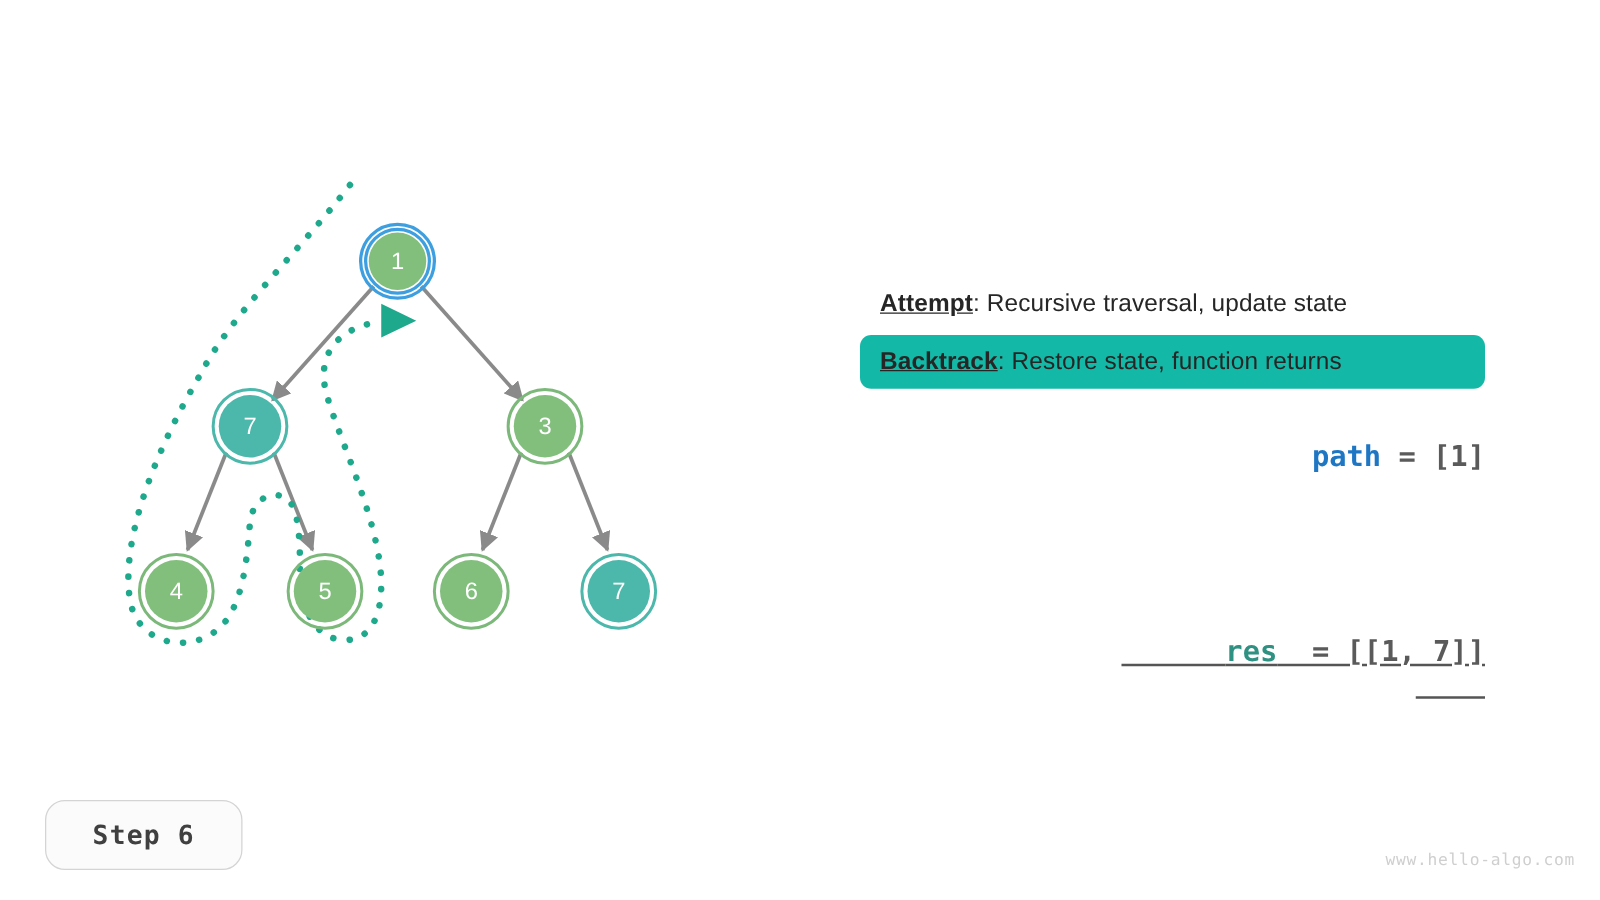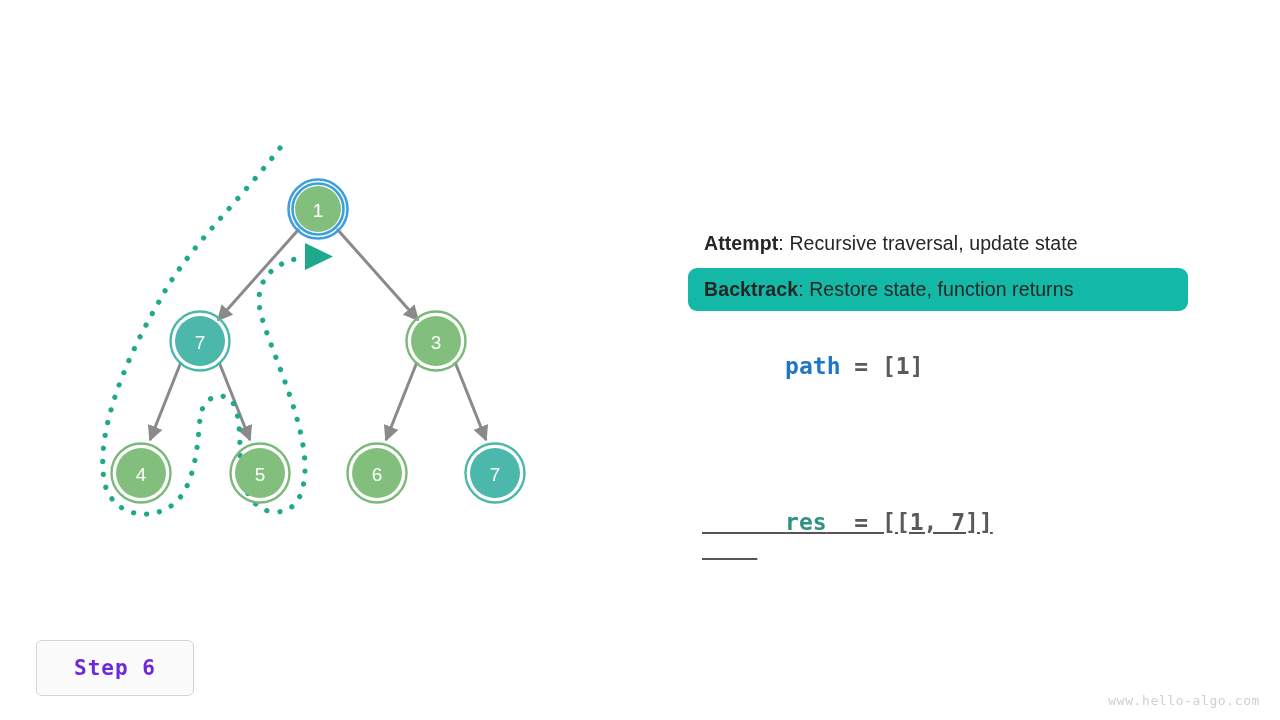--- a/index.html
+++ b/index.html
@@ -14,48 +14,48 @@
   #tree-svg{position:absolute;left:0;top:0;width:640px;height:600px;}
 
   
   #panel{position:absolute;left:688px;top:222px;width:500px;}
   .legend-row{
     font-size:19.5px;color:#262626;line-height:1.25;
     padding:9px 16px;border-radius:9px;letter-spacing:.1px;
     white-space:nowrap;
   }
   .legend-row.highlight{background:#14b8a6;}
-  .legend-row .lead{font-weight:bold;}
+  .legend-row .lead{font-weight:bold;text-decoration:underline;}
   .legend-gap{height:4px;}
 
   .code-line{
     font-family:"DejaVu Sans Mono","Liberation Mono",monospace;
     font-size:23px;font-weight:bold;color:#555555;
-    white-space:pre;letter-spacing:0px;
+    white-space:pre;letter-spacing:0px;text-align:right;
   }
   #code-path-line{margin-top:16px;margin-left:14px;}
   #code-res-line{margin-top:78px;margin-left:14px;text-decoration:underline;}
   .var-path{color:#1f77c4;}
   .var-res{color:#2e9182;}
   .code-rest{color:#5a5a5a;font-weight:bold;}
 
   
   #step-badge{
     position:absolute;left:36px;top:640px;
     min-width:108px;padding:15px 24px;
-    border:1.4px solid #d4d4d4;border-radius:6px;
+    border:1.4px solid #d4d4d4;border-radius:16px;
     background:#fbfbfb;
     font-family:"DejaVu Sans Mono","Liberation Mono",monospace;
-    font-size:21px;font-weight:bold;color:#6d28d9;
+    font-size:21px;font-weight:bold;color:#404040;
     text-align:center;letter-spacing:1px;
   }
 
   
   #watermark{
-    position:absolute;right:20px;bottom:12px;
+    position:absolute;right:20px;bottom:24px;
     font-family:"DejaVu Sans Mono","Liberation Mono",monospace;
     font-size:13px;color:#cfcfcf;letter-spacing:.6px;
   }
 
   .node-label{
     font-family:"Liberation Sans", sans-serif;
     font-size:19px;fill:#ffffff;text-anchor:middle;
     dominant-baseline:central;
   }
 </style>

